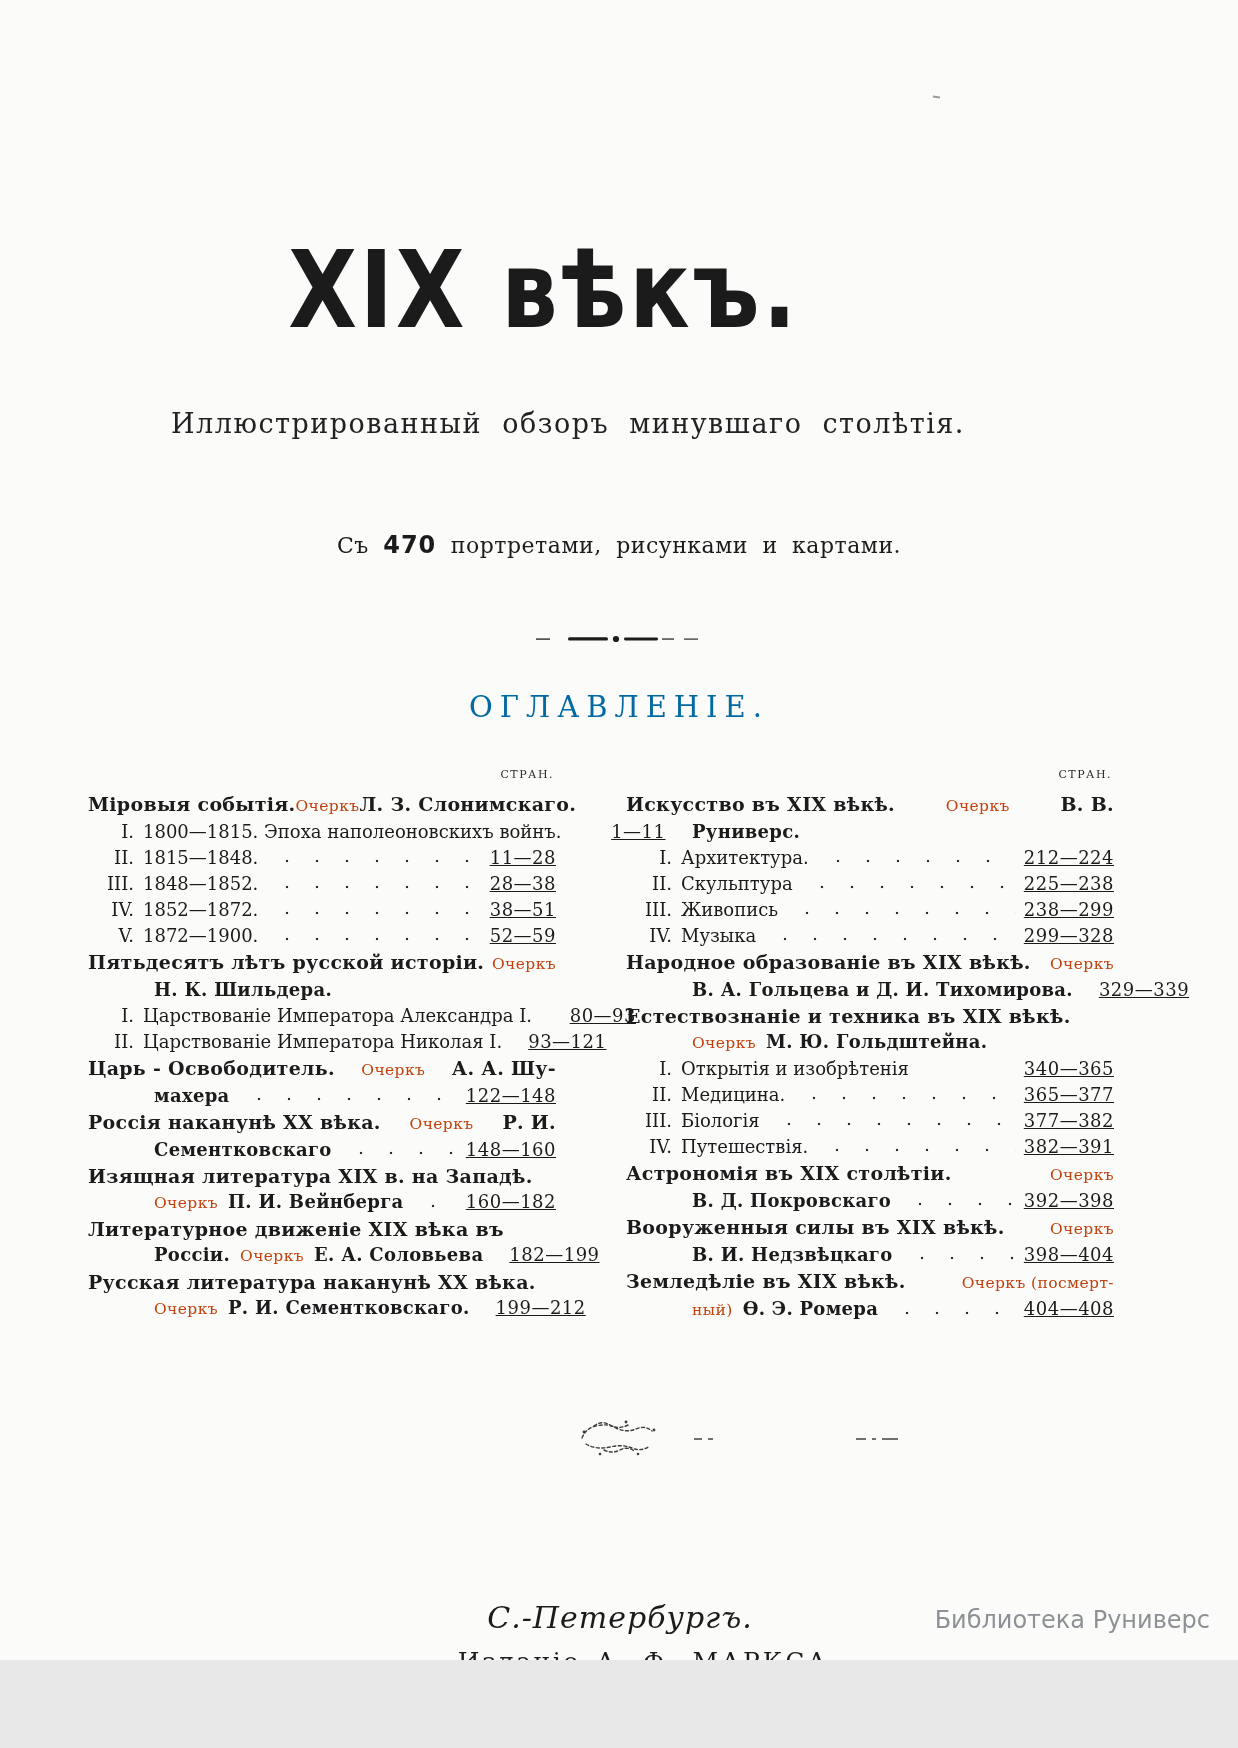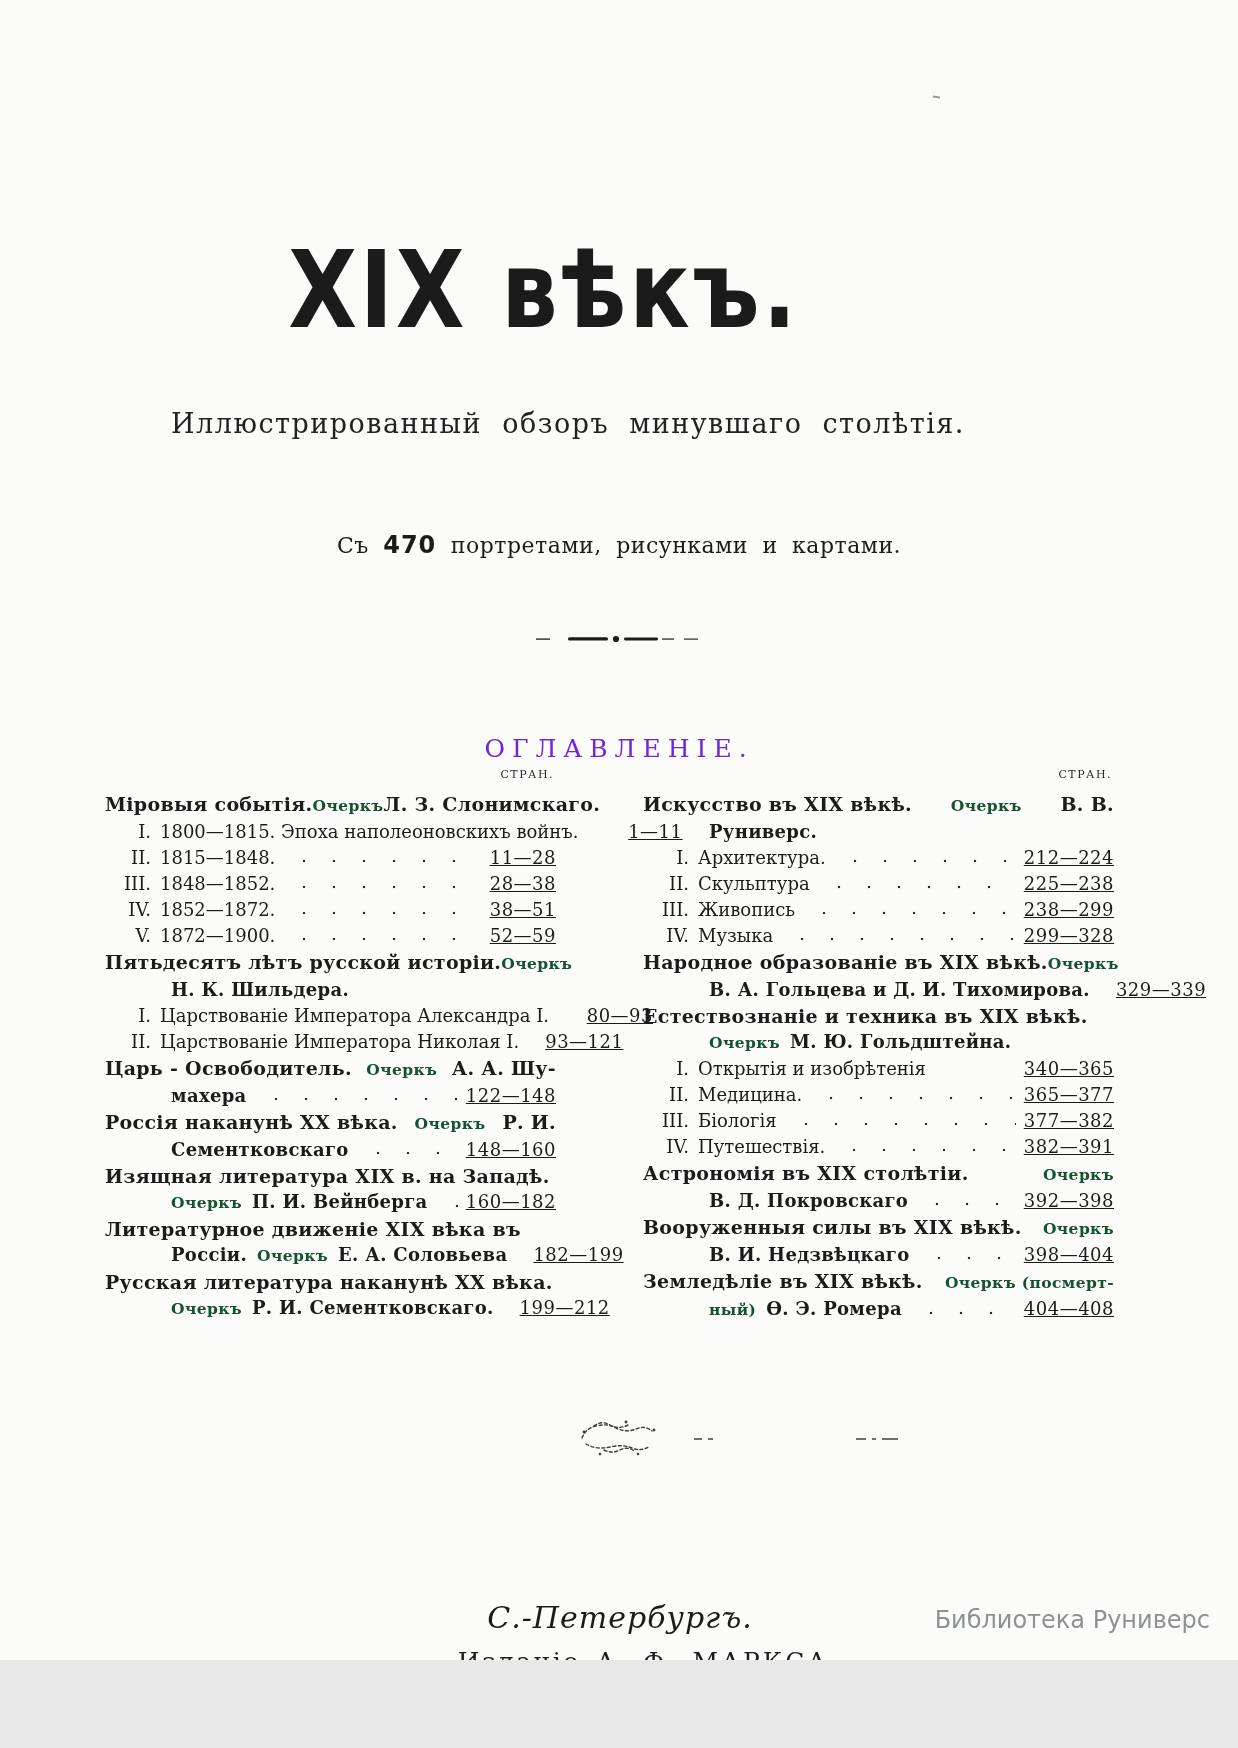--- a/index.html
+++ b/index.html
@@ -23,39 +23,39 @@
     display:inline-block;
     font-family:"DejaVu Sans", sans-serif;
     font-weight:bold;font-size:96px;line-height:1;
     letter-spacing:3px;
     transform:scale(0.93,1.12);transform-origin:center;
   }
   .m-sub{top:408px;padding-right:102px;font-size:27px;letter-spacing:1.5px;word-spacing:10px;color:#222;}
   .m-note{top:531px;font-size:22px;word-spacing:7px;letter-spacing:0.5px;}
   .m-note .num{font-weight:bold;font-size:24px;font-family:"DejaVu Sans", sans-serif;letter-spacing:1px;}
   .divider{position:absolute;left:0;right:0;top:630px;text-align:center;}
-  .heading{top:734px;font-size:25px;letter-spacing:7px;color:#6d28d9;}
+  .heading{top:690px;font-size:29px;letter-spacing:7px;color:#0369a1;}
   
   .toc{position:absolute;top:768px;left:88px;right:62px;display:flex;gap:70px;}
   .col{position:relative;}
   .col-left{width:468px;flex:0 0 468px;}
   .col-right{width:488px;flex:0 0 488px;}
   .stran{
     text-align:right;font-size:11px;letter-spacing:1.5px;
     color:#2c2c2c;margin:0 2px 10px 0;
   }
-  .row{display:flex;align-items:baseline;font-size:18px;line-height:26px;min-height:26px;margin-left:17px;}
+  .row{display:flex;align-items:baseline;font-size:18px;line-height:26px;min-height:26px;}
   .row .num{flex:0 0 46px;text-align:right;padding-right:9px;}
   .row .txt{white-space:nowrap;}
   .row.head{font-size:19px;}
   .row.head .txt{flex:1;display:flex;justify-content:space-between;align-items:baseline;white-space:nowrap;}
   .row.cont{padding-left:66px;}
   .row.cont .txt{display:flex;gap:10px;align-items:baseline;}
   .seg-b{font-weight:bold;letter-spacing:0.3px;}
-  .seg-o{font-weight:bold;font-size:15.5px;letter-spacing:0.4px;color:#14532d;}
+  .seg-o{font-weight:normal;font-size:15.5px;letter-spacing:0.4px;color:#c2410c;}
   .seg-p{font-weight:normal;}
   .leader{flex:1 1 auto;min-width:10px;height:1em;margin:0 8px;align-self:flex-end;}
   .leader.dotted{
     background-image:radial-gradient(circle,#2b2b2b 1.3px,transparent 1.6px);
     background-size:30px 6px;
     background-repeat:repeat-x;
     background-position:6px calc(100% - 7px);
   }
   .pages{flex:0 0 auto;min-width:78px;text-align:right;white-space:nowrap;letter-spacing:0.5px;text-decoration:underline;}
   

